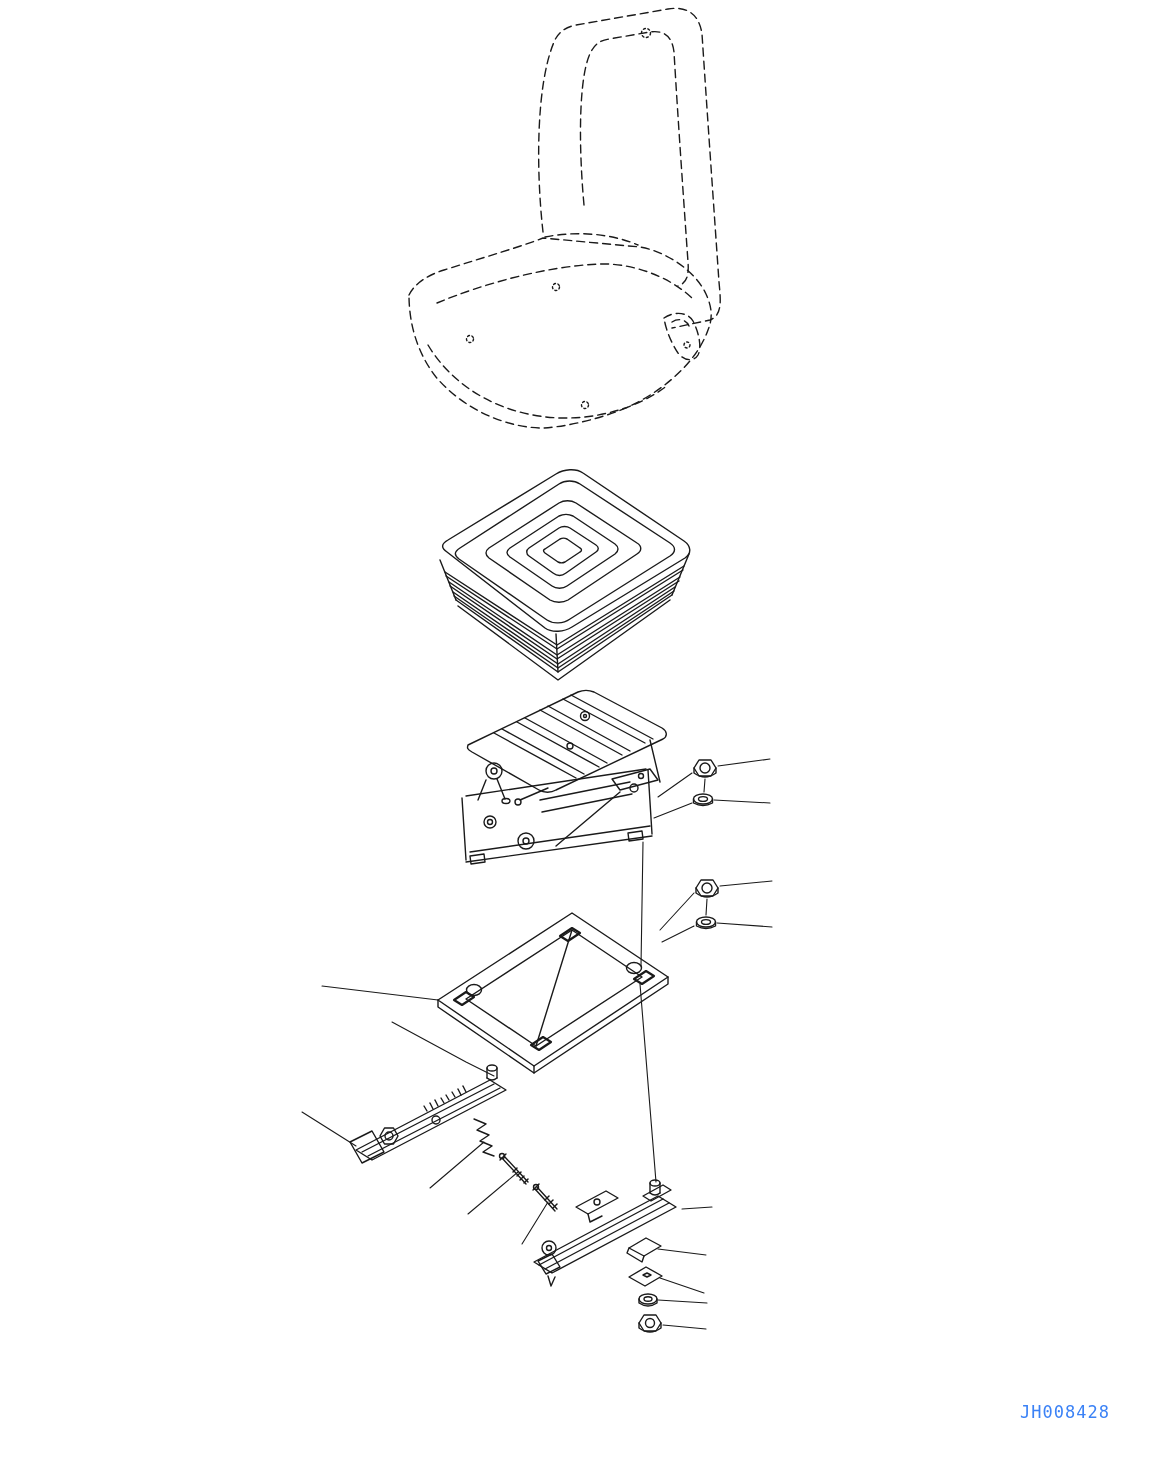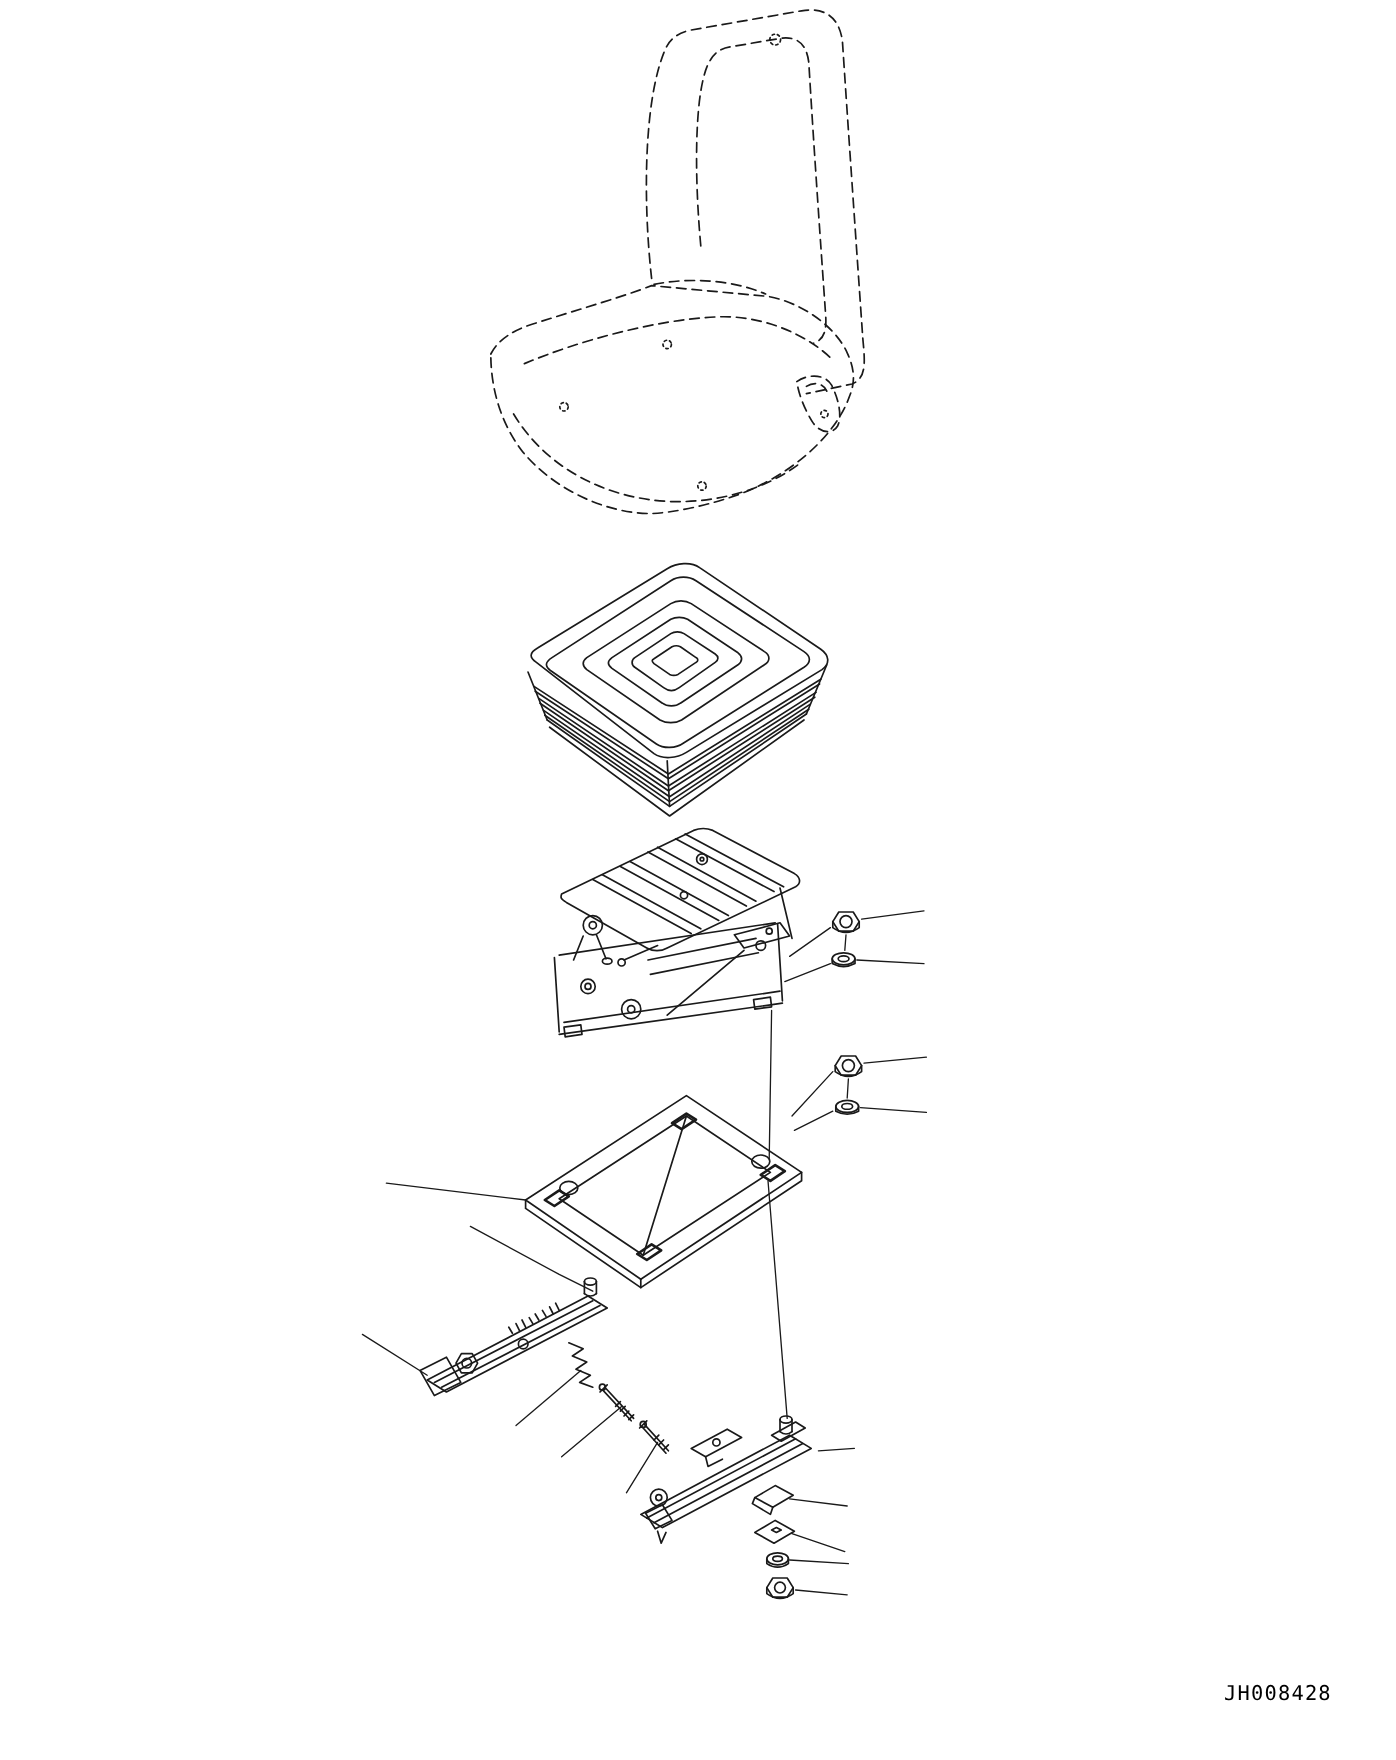--- a/index.html
+++ b/index.html
@@ -12,21 +12,21 @@
     font-family: "Liberation Sans", sans-serif;
   }
   .diagram-svg { position: absolute; left: 0; top: 0; }
   .part-code {
     position: absolute;
     left: 1020px;
     top: 1402px;
     font-family: "DejaVu Sans Mono", "Liberation Mono", monospace;
     font-size: 17px;
     letter-spacing: 1px;
-    color: #000000;
+    color: #3b82f6;
     user-select: none;
   }
 </style>
 </head>
 <body>
 
 <div class="page">
 
 <svg class="diagram-svg" width="1163" height="1467" viewBox="0 0 1163 1467" xmlns="http://www.w3.org/2000/svg">
 

